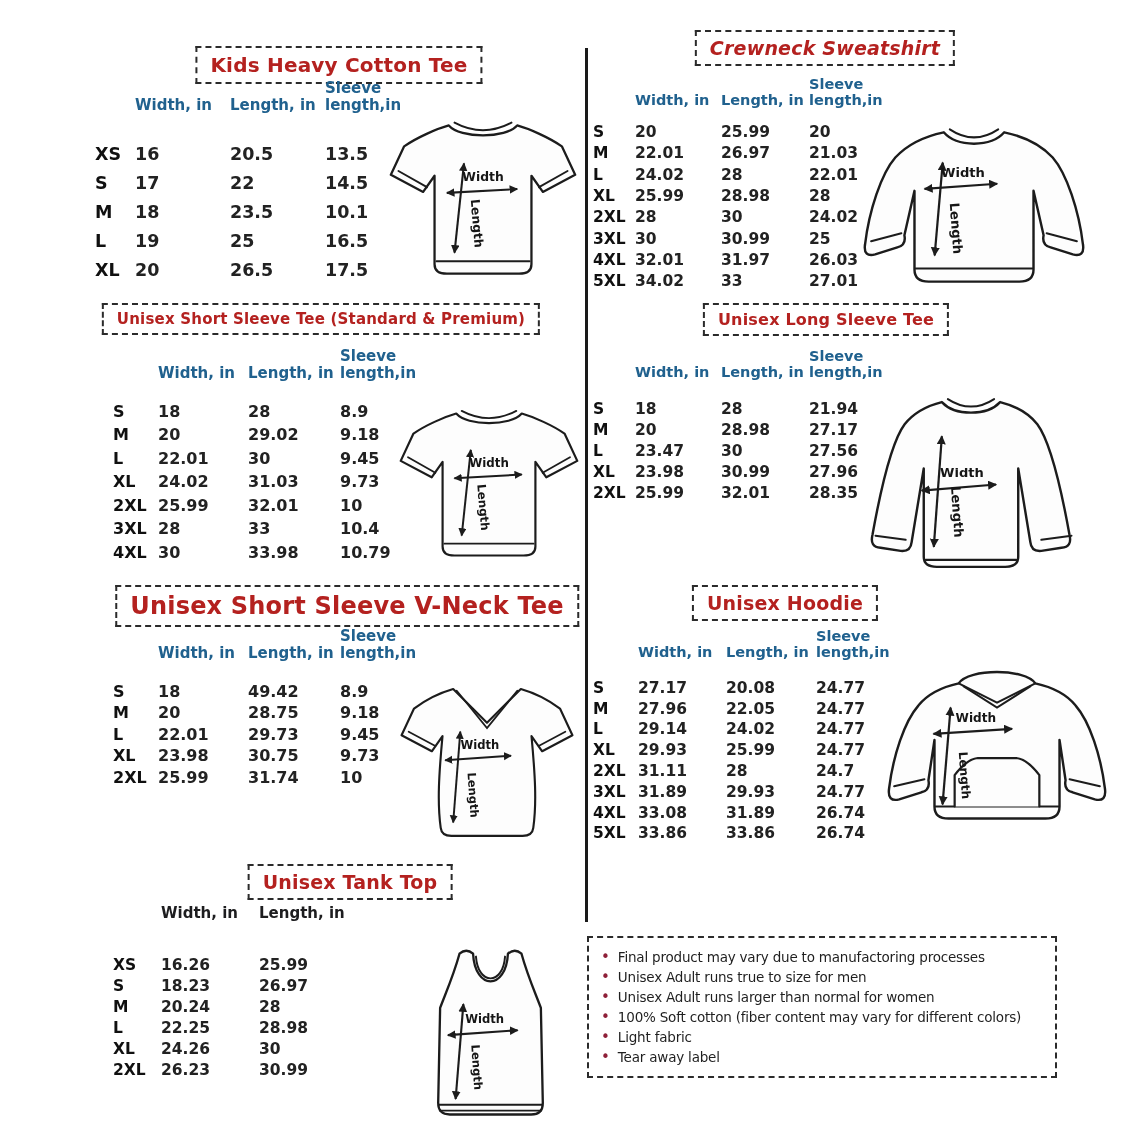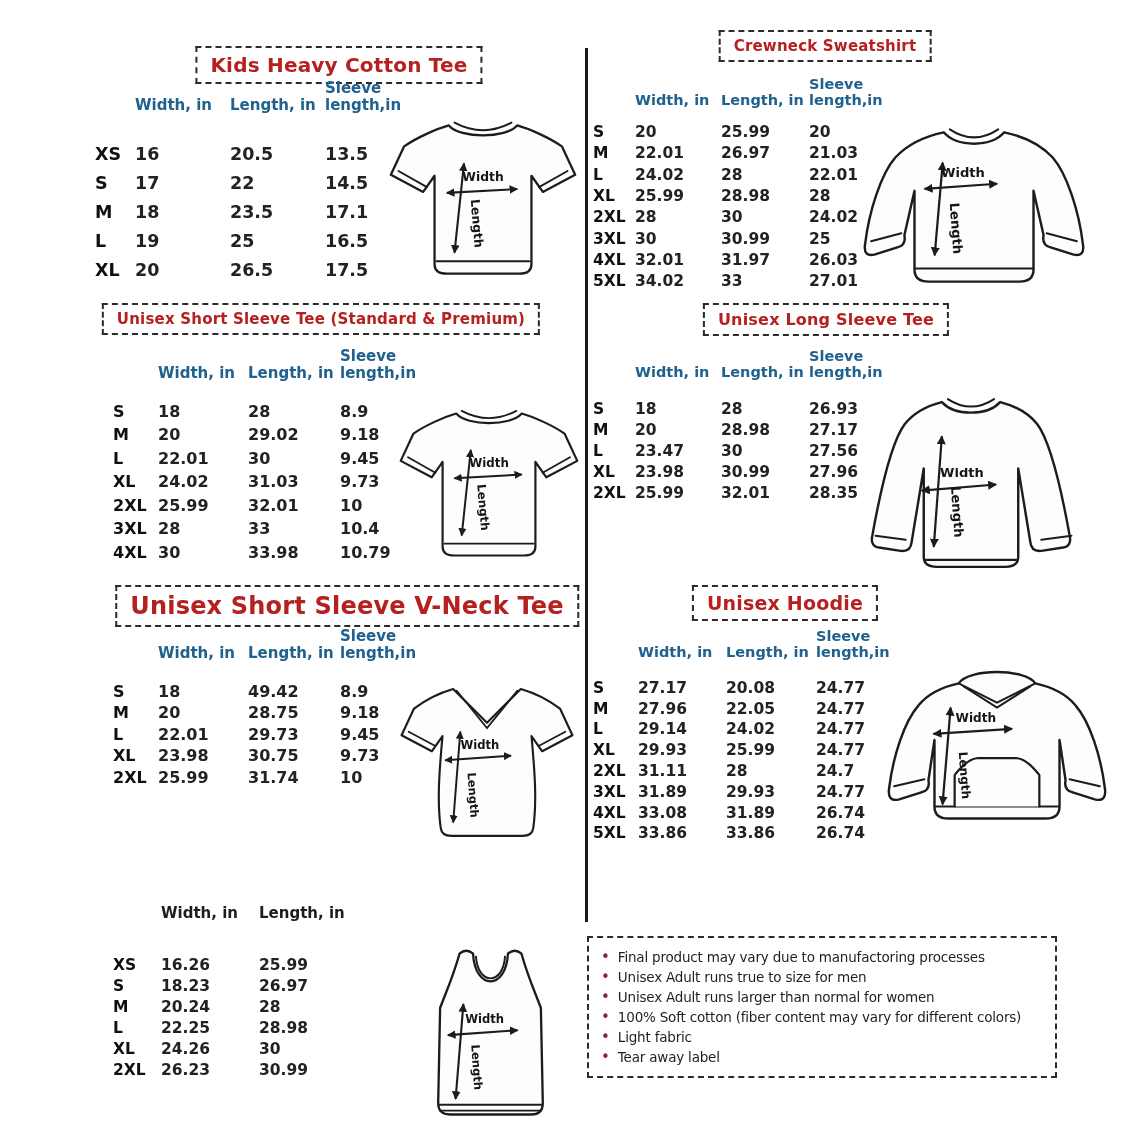--- a/index.html
+++ b/index.html
@@ -9,21 +9,21 @@
 
   .divider { position:absolute; left:585px; top:48px; width:3px; height:874px; background:#1a1a1a; }
 
   .title-box {
     position:absolute; transform:translateX(-50%);
     border:2px dashed #2b2b2b; background:#fff;
     padding:5px 13px; white-space:nowrap;
     color:#b4211f; font-weight:bold; letter-spacing:0.2px;
   }
   #ti-kids { left:339px; top:46px; font-size:20px; }
-  #ti-crew { left:825px; top:30px; font-size:15px; }
+  #ti-crew { left:825px; top:30px; font-size:19px;font-style:italic; }
   #ti-ss   { left:321px; top:303px; font-size:15px; }
   #ti-ls   { left:826px; top:303px; font-size:16px; }
   #ti-vn   { left:347px; top:585px; font-size:24px; }
   #ti-hd   { left:785px; top:585px; font-size:19px; }
   #ti-tk   { left:350px; top:864px; font-size:19px; }
 
   table.size-table { position:absolute; border-collapse:collapse; color:#1d1d1f; }
   table.size-table th {
     color:#20618e; font-weight:bold; text-align:left;
     vertical-align:bottom; white-space:pre-line; line-height:1.12;
@@ -118,20 +118,21 @@
 <div class="stage">
 
   <div class="divider"></div>
 
   <div class="title-box" id="ti-kids">Kids Heavy Cotton Tee</div>
   <div class="title-box" id="ti-crew">Crewneck Sweatshirt</div>
   <div class="title-box" id="ti-ss">Unisex Short Sleeve Tee (Standard &amp; Premium)</div>
   <div class="title-box" id="ti-ls">Unisex Long Sleeve Tee</div>
   <div class="title-box" id="ti-vn">Unisex Short Sleeve V-Neck Tee</div>
   <div class="title-box" id="ti-hd">Unisex Hoodie</div>
+  <div class="title-box" id="ti-tk">Unisex Tank Top</div>
 
   <table class="size-table" id="t-kids">
       <thead>
         <tr>
           <th></th>
           <th>Width, in</th>
           <th>Length, in</th>
           <th>Sleeve
 length,in</th>
         </tr>
@@ -146,21 +147,21 @@
         <tr>
           <td>S</td>
           <td>17</td>
           <td>22</td>
           <td>14.5</td>
         </tr>
         <tr>
           <td>M</td>
           <td>18</td>
           <td>23.5</td>
-          <td>17.1</td>
+          <td>10.1</td>
         </tr>
         <tr>
           <td>L</td>
           <td>19</td>
           <td>25</td>
           <td>16.5</td>
         </tr>
         <tr>
           <td>XL</td>
           <td>20</td>
@@ -293,21 +294,21 @@
           <th>Length, in</th>
           <th>Sleeve
 length,in</th>
         </tr>
       </thead>
       <tbody>
         <tr>
           <td>S</td>
           <td>18</td>
           <td>28</td>
-          <td>26.93</td>
+          <td>21.94</td>
         </tr>
         <tr>
           <td>M</td>
           <td>20</td>
           <td>28.98</td>
           <td>27.17</td>
         </tr>
         <tr>
           <td>L</td>
           <td>23.47</td>

